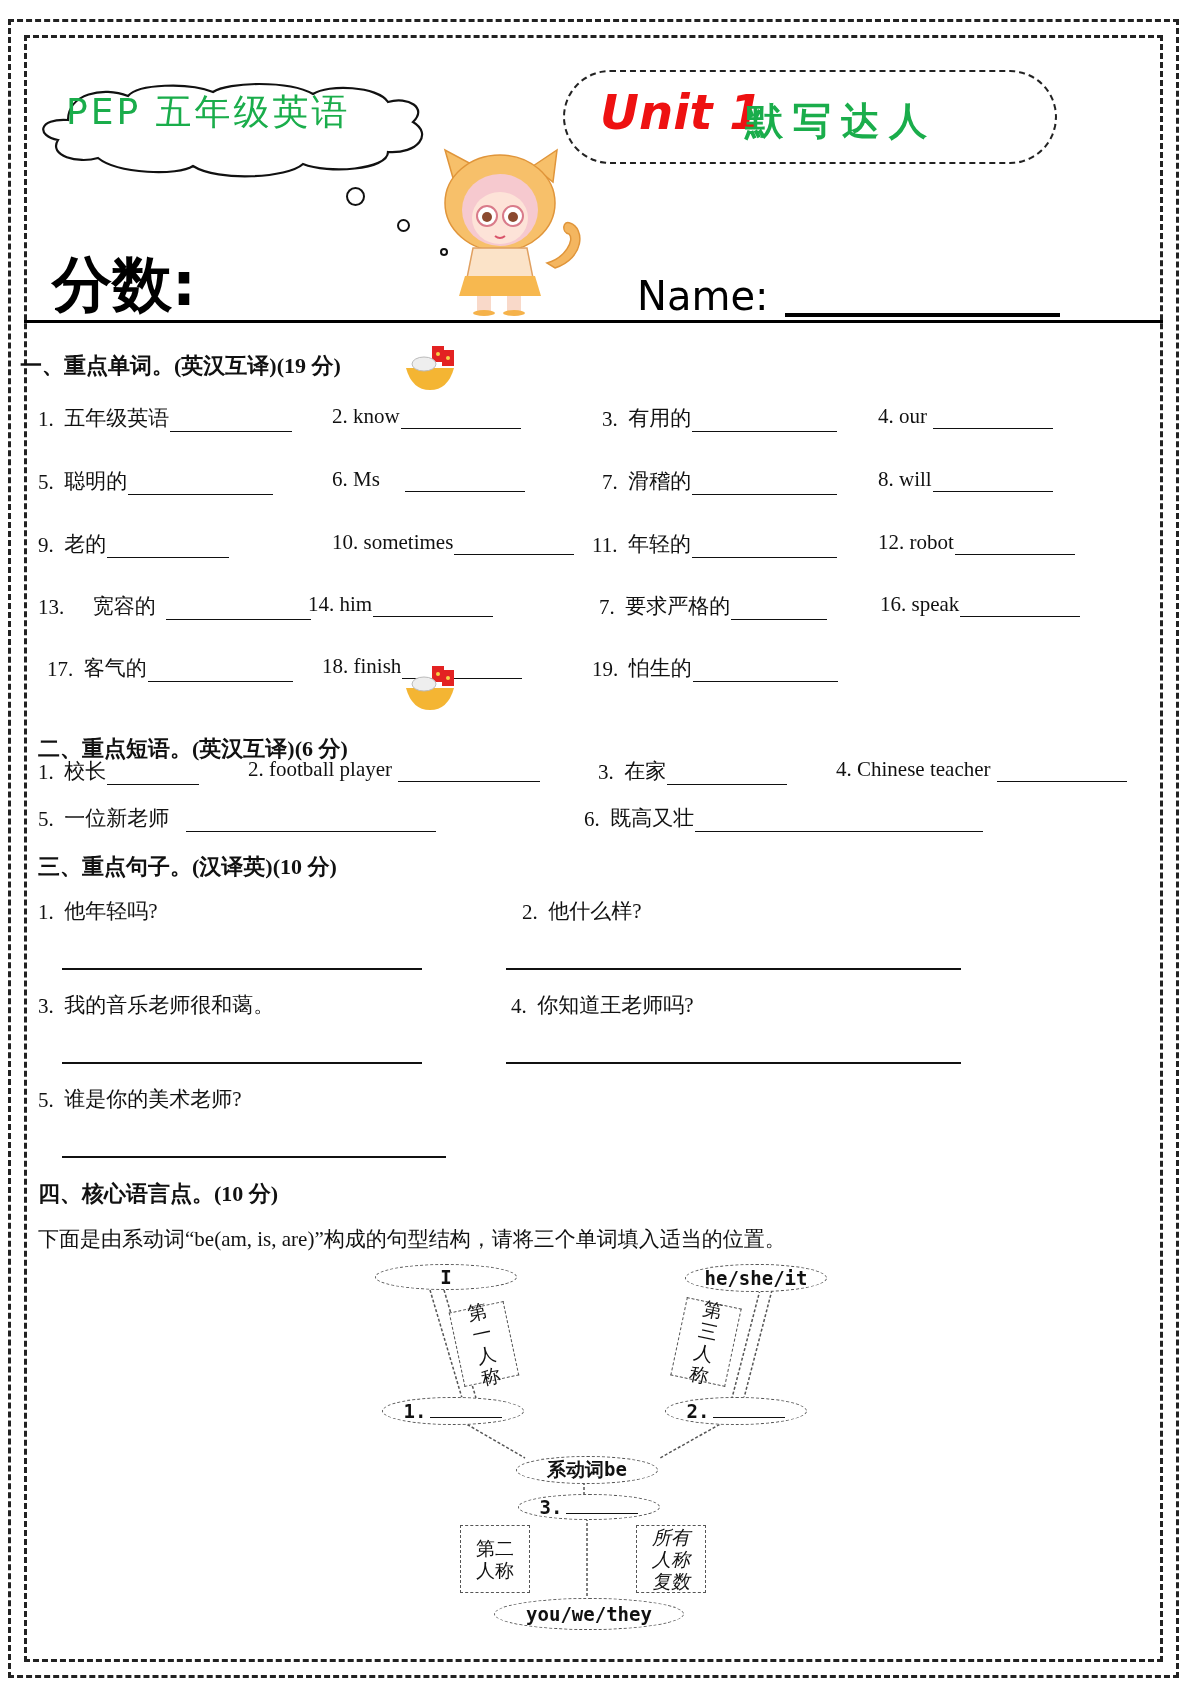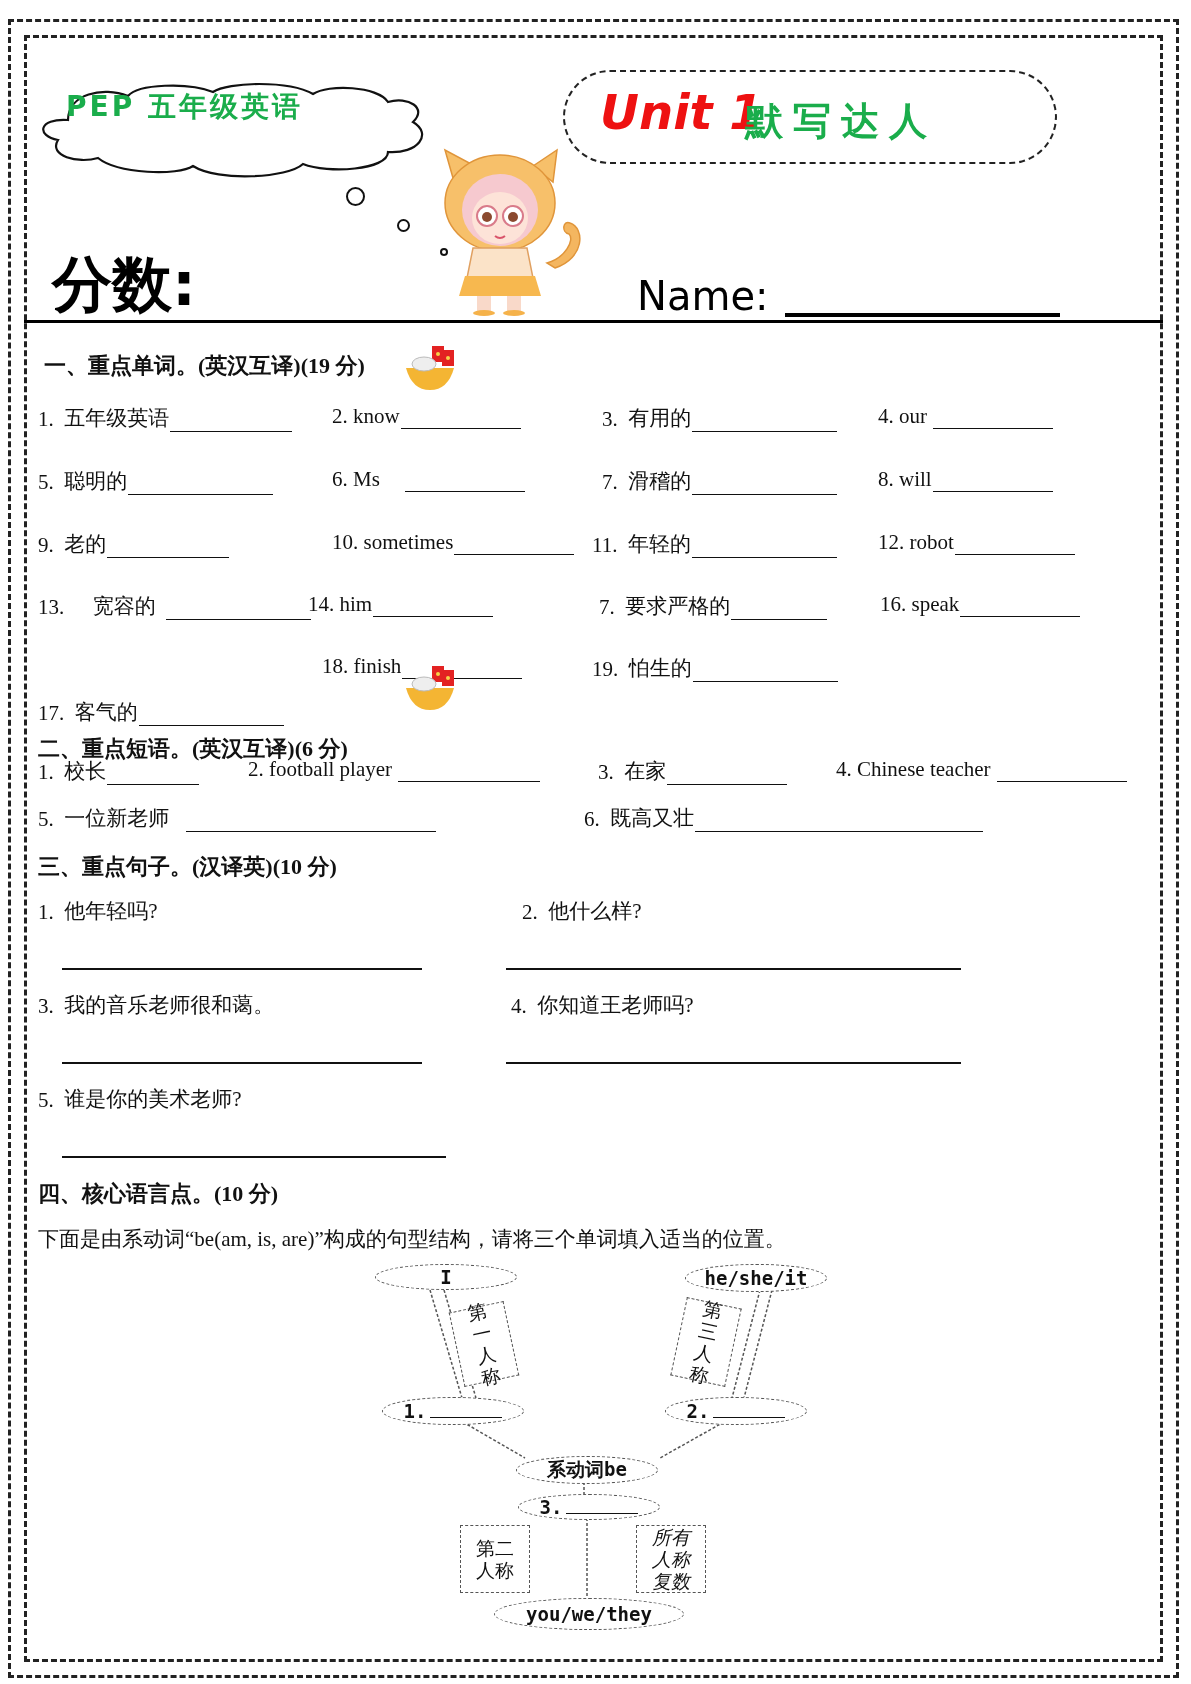--- a/index.html
+++ b/index.html
@@ -4,21 +4,21 @@
 <style>
   * { box-sizing: border-box; margin: 0; padding: 0; }
   html, body { width: 1191px; height: 1684px; background: #ffffff; overflow: hidden; }
   body { position: relative; font-family: "Liberation Serif", "DejaVu Serif", serif; color: #111; }
   .abs { position: absolute; }
   .border-outer { left: 8px; top: 19px; width: 1171px; height: 1659px; border: 3px dashed #222; }
   .border-inner { left: 24px; top: 35px; width: 1139px; height: 1627px; border: 3px dashed #222; }
 
   
   .cloud { left: 28px; top: 78px; width: 420px; height: 100px; }
-  .cloud-title { left: 66px; top: 88px; font-family: "DejaVu Sans", sans-serif; font-weight: bold; font-size: 28px; color: #1aad4b; letter-spacing: 3px; white-space: nowrap; }
+  .cloud-title { left: 66px; top: 88px; font-family: "DejaVu Sans", sans-serif; font-weight: normal; font-size: 36px; color: #1aad4b; letter-spacing: 3px; white-space: nowrap; }
   .bubble { border: 2px solid #111; border-radius: 50%; background: #fff; }
   .pill { left: 563px; top: 70px; width: 494px; height: 94px; border: 2px dashed #222; border-radius: 47px; }
   .unit-title { left: 600px; top: 84px; font-family: "DejaVu Sans", sans-serif; font-style: italic; font-weight: bold; font-size: 48px; color: #ee1111; white-space: nowrap; }
   .unit-sub { left: 745px; top: 96px; font-family: "DejaVu Sans", sans-serif; font-weight: bold; font-size: 38px; color: #1aad4b; letter-spacing: 10px; white-space: nowrap; }
   .score { left: 52px; top: 245px; font-family: "DejaVu Sans", sans-serif; font-weight: bold; font-size: 60px; color: #000; white-space: nowrap; }
   .name { left: 637px; top: 273px; font-family: "DejaVu Sans", sans-serif; font-size: 40px; color: #000; white-space: nowrap; }
   .name-line { left: 785px; top: 313px; width: 275px; height: 4px; background: #000; }
   .rule { left: 24px; top: 320px; width: 1139px; height: 3px; background: #000; }
   .mascot { left: 435px; top: 148px; width: 150px; height: 168px; }
 
@@ -70,21 +70,21 @@
 
 <div class="abs pill"></div>
 <div class="abs unit-title">Unit 1</div>
 <div class="abs unit-sub">默写达人</div>
 
 <div class="abs score">分数:</div>
 <div class="abs name">Name:</div>
 <div class="abs name-line"></div>
 <div class="abs rule"></div>
 
-<div class="abs heading" style="left:44px;top:351px;">一、重点单词。(英汉互译)(19 分)</div>
+<div class="abs heading" style="left:20px;top:351px;">一、重点单词。(英汉互译)(19 分)</div>
 <svg class="abs treasure" style="left:402px;top:344px;" viewBox="0 0 56 48">
   <rect x="30" y="2" width="12" height="16" fill="#e32222"></rect>
     <rect x="40" y="6" width="12" height="16" fill="#e32222"></rect>
   <circle cx="36" cy="10" r="2" fill="#f6d34a"></circle>
     <circle cx="46" cy="14" r="2" fill="#f6d34a"></circle>
   <path d="M4,24 L52,24 Q46,46 28,46 Q10,46 4,24 Z" fill="#f4b533"></path>
   <ellipse cx="22" cy="20" rx="12" ry="7" fill="#eeeeee" stroke="#bbb"></ellipse>
 </svg>
 
 <div class="abs item" style="left:38px;top:404px;">
@@ -132,21 +132,21 @@
 <div class="abs item" style="left:308px;top:592px;">
   <span>14.</span>&nbsp;<span>him</span><span class="blank" style="width:120px;"></span>
 </div>
 <div class="abs item" style="left:599px;top:592px;">
   <span>7.</span>&nbsp;&nbsp;<span>要求严格的</span><span class="blank" style="width:96px;"></span>
 </div>
 <div class="abs item" style="left:880px;top:592px;">
   <span>16.</span>&nbsp;<span>speak</span><span class="blank" style="width:120px;"></span>
 </div>
 
-<div class="abs item" style="left:38px;top:654px;margin-top:44px;">
+<div class="abs item" style="left:47px;top:654px;">
   <span>17.</span>&nbsp;&nbsp;<span>客气的</span><span class="blank" style="width:145px;"></span>
 </div>
 <div class="abs item" style="left:322px;top:654px;">
   <span>18.</span>&nbsp;<span>finish</span><span class="blank" style="width:120px;"></span>
 </div>
 <div class="abs item" style="left:592px;top:654px;">
   <span>19.</span>&nbsp;&nbsp;<span>怕生的</span><span class="blank" style="width:145px;"></span>
 </div>
 <svg class="abs treasure" style="left:402px;top:664px;" viewBox="0 0 56 48">
   <rect x="30" y="2" width="12" height="16" fill="#e32222"></rect>

